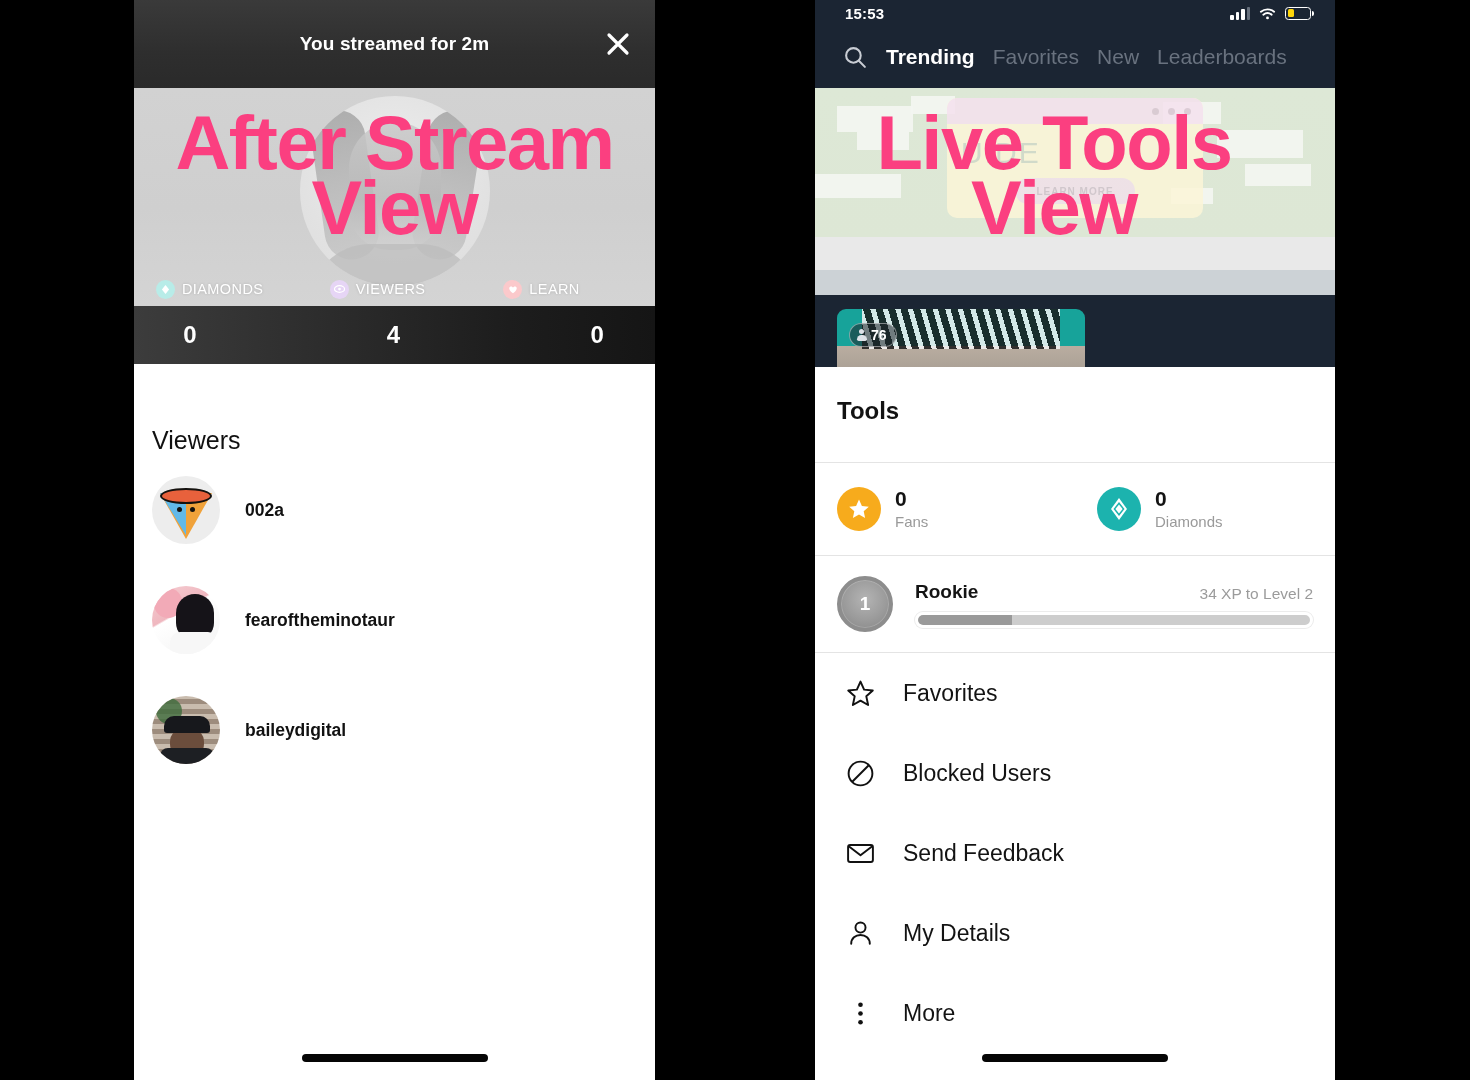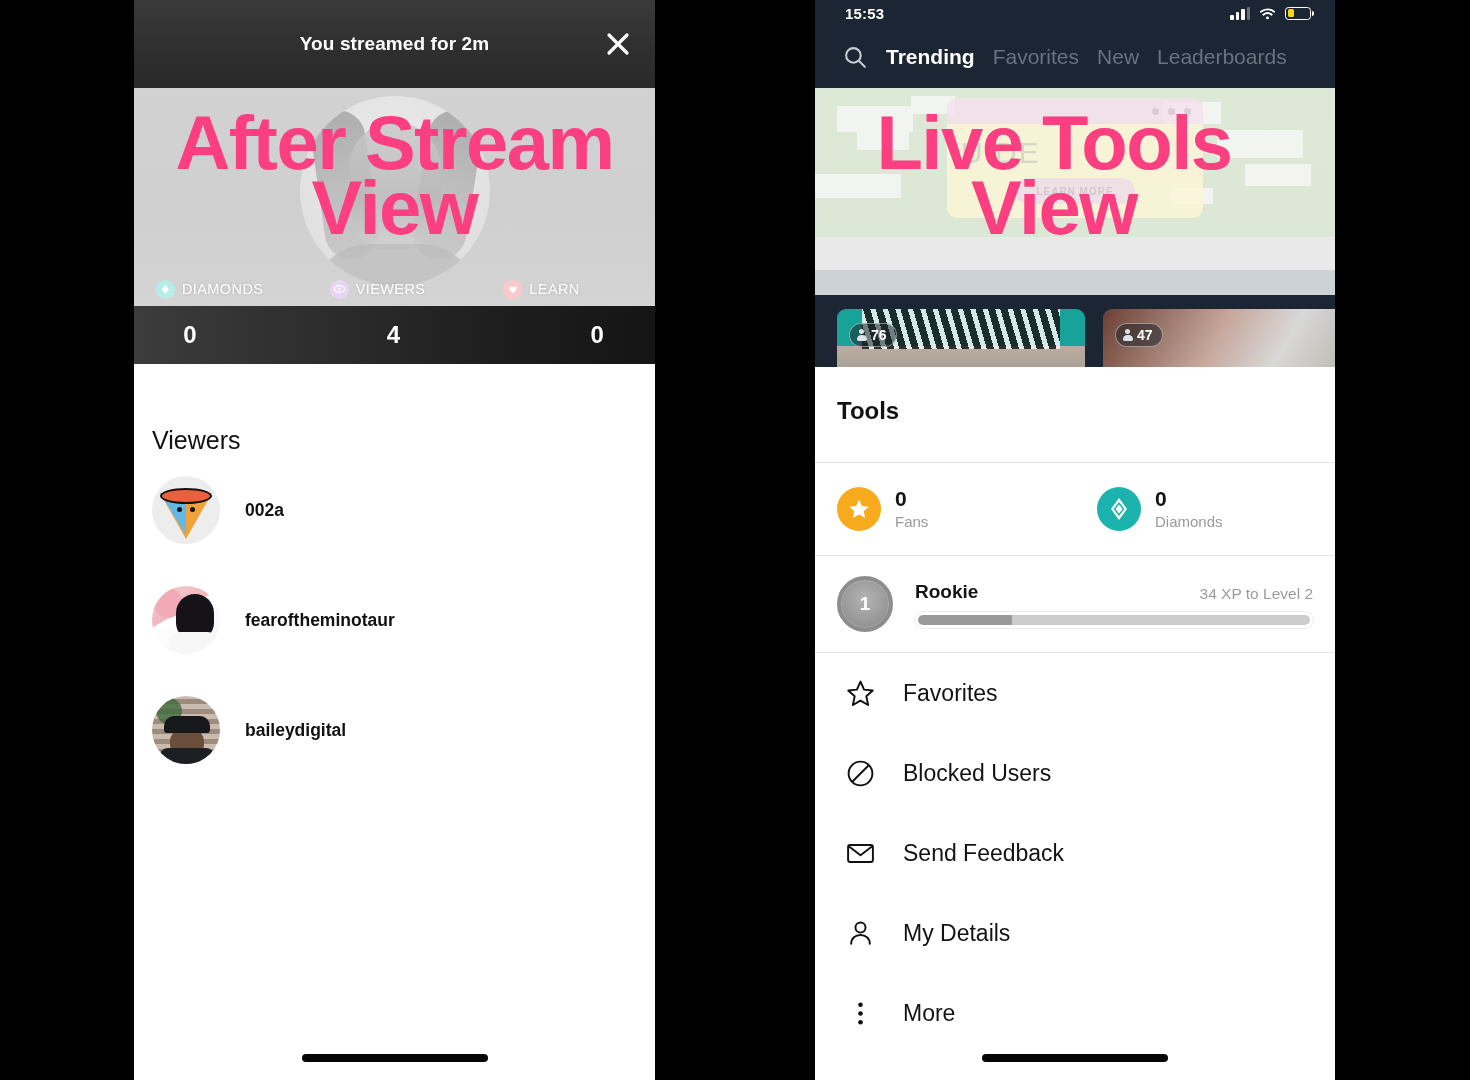--- a/index.html
+++ b/index.html
@@ -397,26 +397,20 @@
     </div>
 
     <div class="rs-thumbs">
       <div class="thumb a">
         <div class="fur"></div>
         <div class="pill">
           <span class="pic"></span>
           <span>76</span>
         </div>
       </div>
-      <div class="thumb b">
-        <div class="pill">
-          <span class="pic"></span>
-          <span>47</span>
-        </div>
-      </div>
     </div>
 
     <div class="tools-sheet">
       <div class="tools-title">Tools</div>
       <div class="tools-div"></div>
 
       <div class="stats-row">
         <div class="stat-cell">
           <span class="stat-ic fans">
             <svg width="24" height="24" viewBox="0 0 24 24">

